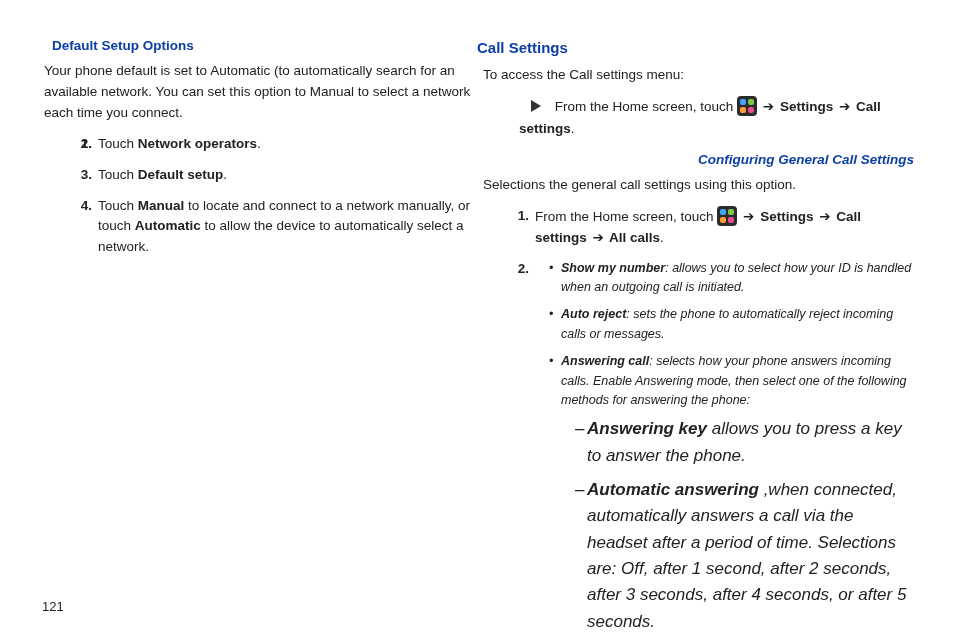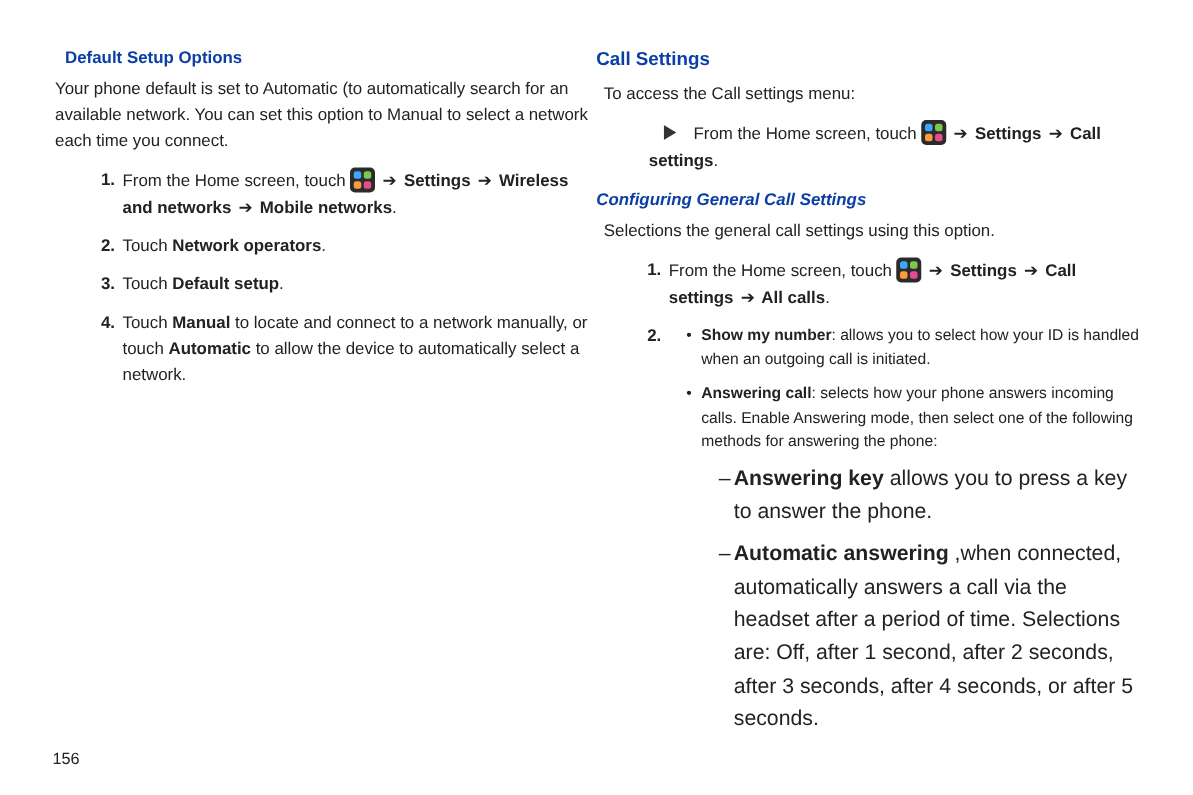--- a/index.html
+++ b/index.html
@@ -22,20 +22,21 @@
   line-height: 1.55;
 }
 .h-blue {
   color: #0b3fa5;
   font-weight: bold;
 }
 .h-blue-italic {
   color: #0b3fa5;
   font-weight: bold;
   font-style: italic;
+  text-align: right;
 }
 .h-section {
   font-size: 15px;
   margin: 0 0 6px 0;
 }
 .h-sub {
   font-size: 13.5px;
   margin: 0 0 4px 12px;
 }
 .body-p {
@@ -90,20 +91,21 @@
   display: inline-block;
   vertical-align: -1px;
   margin-right: 10px;
   margin-left: 12px;
 }
 .bullets {
   list-style: none;
   padding: 0;
   margin: 4px 0 16px 14px;
   font-size: 12.5px;
+  font-style: italic;
 }
 .bullets > li {
   position: relative;
   padding-left: 12px;
   margin-bottom: 8px;
 }
 .bullets > li::before {
   content: "•";
   position: absolute;
   left: 0;
@@ -139,30 +141,20 @@
 
 <div class="page">
 
   <div class="col">
     <p class="h-blue h-sub">Default Setup Options</p>
     <p class="body-p indent1">Your phone default is set to Automatic (to automatically search for an available network. You can set this option to Manual to select a network each time you connect.</p>
 
     <ol class="steps">
       <li>
         <span class="num">1.</span>
-        <span>
-          <span>From the Home screen, touch </span>
-          <span class="apps-icon"><span class="dots">
-                <span class="d1"></span>
-                <span class="d2"></span>
-                <span class="d3"></span>
-                <span class="d4"></span>
-              </span></span>
-          <span class="arr">➔</span><b> Settings </b><span class="arr">➔</span><b> Wireless and networks </b><span class="arr">➔</span><b> Mobile networks</b>.
-        </span>
       </li>
       <li>
         <span class="num">2.</span>
         <span><span>Touch </span><b>Network operators</b>.</span>
       </li>
       <li>
         <span class="num">3.</span>
         <span><span>Touch </span><b>Default setup</b>.</span>
       </li>
       <li>
@@ -207,26 +199,27 @@
                 <span class="d4"></span>
               </span></span>
           <span class="arr">➔</span><b> Settings </b><span class="arr">➔</span><b> Call settings  </b><span class="arr">➔</span><b> All calls</b>.
         </span>
       </li>
       <li>
         <span class="num">2.</span>
 
         <ul class="bullets">
           <li><b>Show my number</b><span>: allows you to select how your ID is handled when an outgoing call is initiated.</span></li>
+          <li><b>Auto reject</b><span>: sets the phone to automatically reject incoming calls or messages.</span></li>
           <li><b>Answering call</b><span>: selects how your phone answers incoming calls. Enable Answering mode, then select one of the following methods for answering the phone:</span>
             <ul class="sublist">
               <li><b>Answering key</b><span> allows you to press a key to answer the phone.</span></li>
               <li><b>Automatic answering</b><span> ,when connected, automatically answers a call via the headset after a period of time. Selections are: Off, after 1 second, after 2 seconds, after 3 seconds, after 4 seconds, or after 5 seconds.</span></li>
             </ul>
           </li>
         </ul>
       </li>
     </ol>
   </div>
 
 </div>
 
-<div class="pagenum">156</div>
+<div class="pagenum">121</div>
 
 </body></html>

